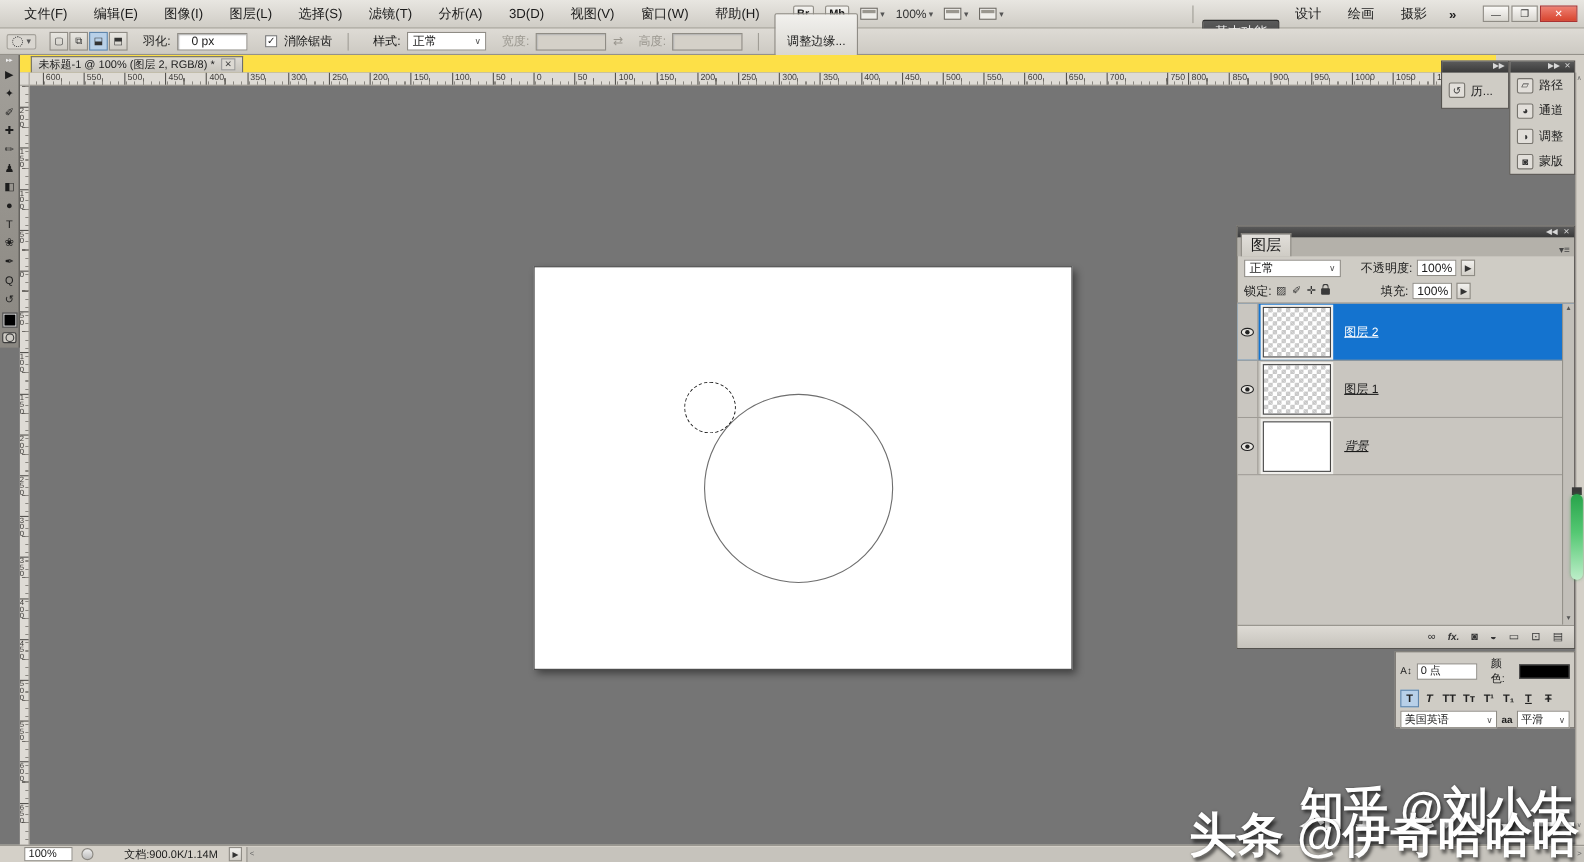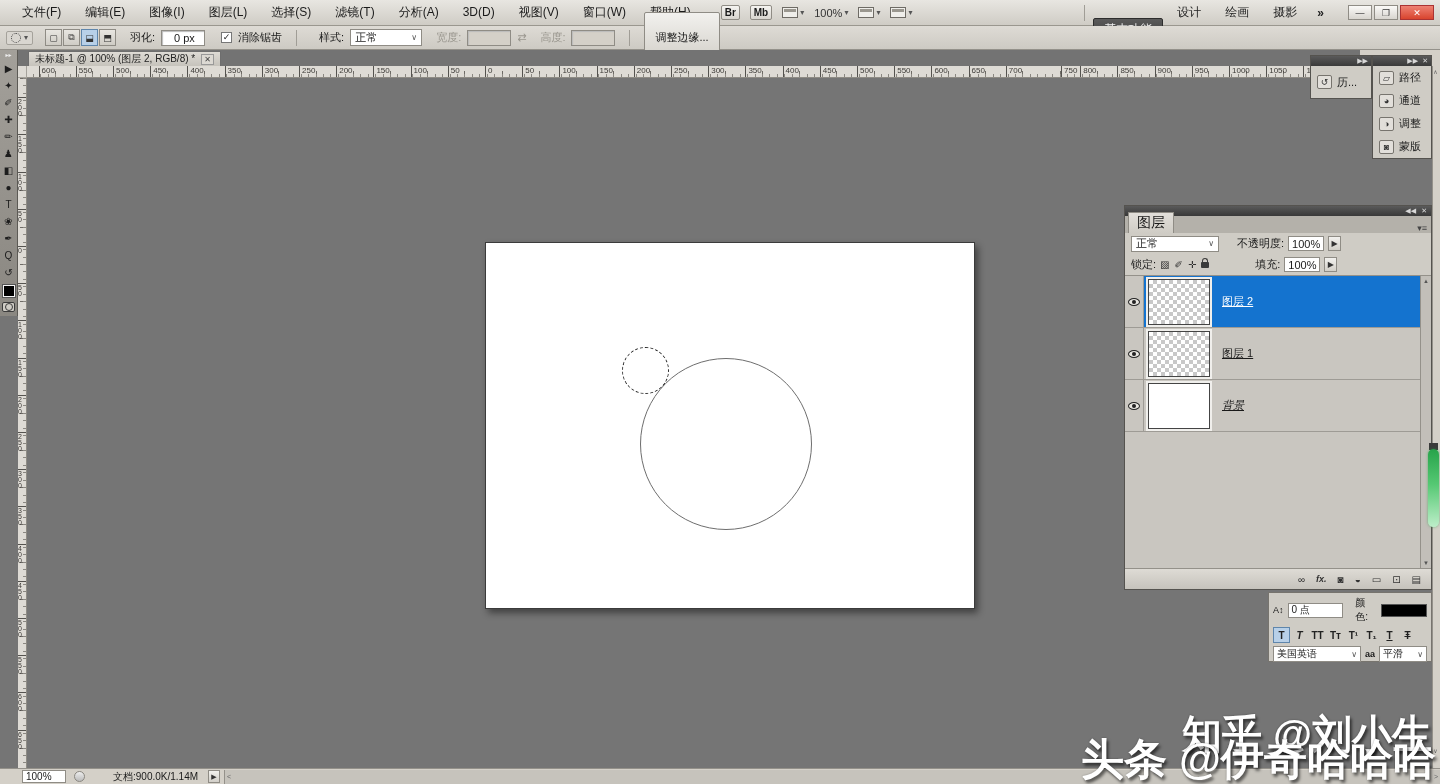--- a/index.html
+++ b/index.html
@@ -36,32 +36,32 @@
     display:flex; align-items:center; gap:6px; padding:0 6px; font-size:11px; }
   .preset { display:flex; align-items:center; gap:3px; padding:1px 4px; border:1px solid #a5a29b; border-radius:2px; background:#d9d6d0; }
   .selmodes { display:flex; gap:1px; margin-left:6px; }
   .selmode { width:17px; height:17px; border:1px solid #8f8c85; background:linear-gradient(#e8e6e1,#cfccc5);
     display:flex; align-items:center; justify-content:center; font-size:9px; color:#333; }
   .selmode.active { background:#b8d0e8; border-color:#5f86ac; }
   .opt-label { margin-left:8px; }
   .opt-label.disabled, .disabled { color:#9a978f; }
   .txtbox { background:#fff; border:1px solid #8f8c85; box-shadow:inset 1px 1px 1px #bbb;
     height:16px; padding:0 3px; font-size:11px; display:flex; align-items:center; }
-  .txtbox.short { width:44px;padding-left:12px; }
+  .txtbox.short { width:64px;padding-left:12px; }
   .txtbox.disabled { background:#d4d0c8; color:#9a978f; }
   .checkbox { width:11px; height:11px; border:1px solid #777; background:#fff; font-size:9px; line-height:9px;
     text-align:center; color:#222; margin-left:10px; }
   .selectbox { background:#fff; border:1px solid #8f8c85; height:17px; display:flex; align-items:center;
     justify-content:space-between; padding:0 4px; width:72px; font-size:11px; }
   .push-btn { border:1px solid #8f8c85; background:linear-gradient(#f2f1ee,#d2cfc8); border-radius:2px;
     padding:17px 10px; font-size:11px; }
 
   
-  .tabbar { position:absolute; left:0; top:50px; width:1360px; height:16px; background:#737373;
-    display:flex; align-items:flex-end; }
+  .tabbar { position:absolute; left:0; top:50px; width:1360px; height:16px; background:#fde047;
+    display:flex; align-items:center; }
   .doctab { margin-left:28px; height:15px; background:linear-gradient(#dedbd5,#c6c3bc);
     border:1px solid #6e6e6e; border-bottom:none; display:flex; align-items:center; gap:6px;
     padding:0 6px; font-size:10px; color:#222; }
   .tab-close { font-size:8px; border:1px solid #999; background:#dcd9d3; padding:0 2px; line-height:9px; color:#444; }
 
   
   .canvas-bg { position:absolute; left:18px; top:66px; width:1414px; height:702px; background:#757575; }
   .hruler { position:absolute; left:18px; top:66px; width:1414px; height:12px; background:#dedbd5;
     border-bottom:1px solid #8f8c85; overflow:hidden; z-index:3;
     background-image:

